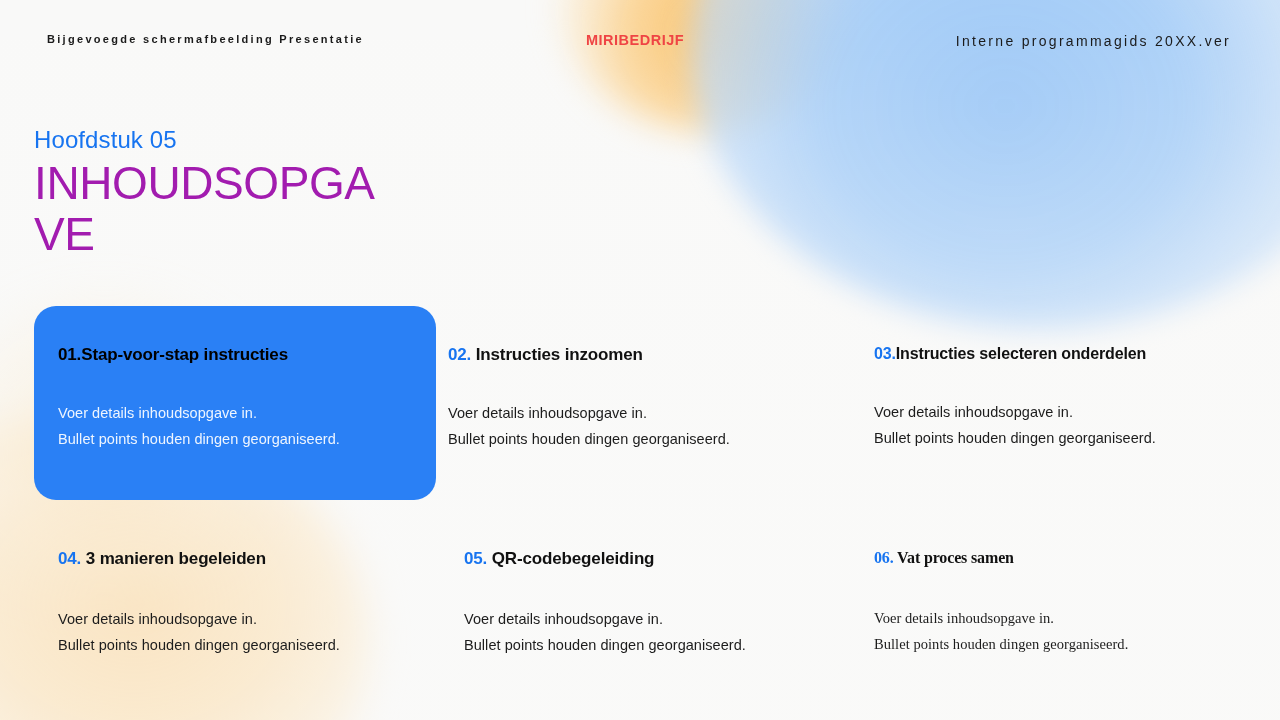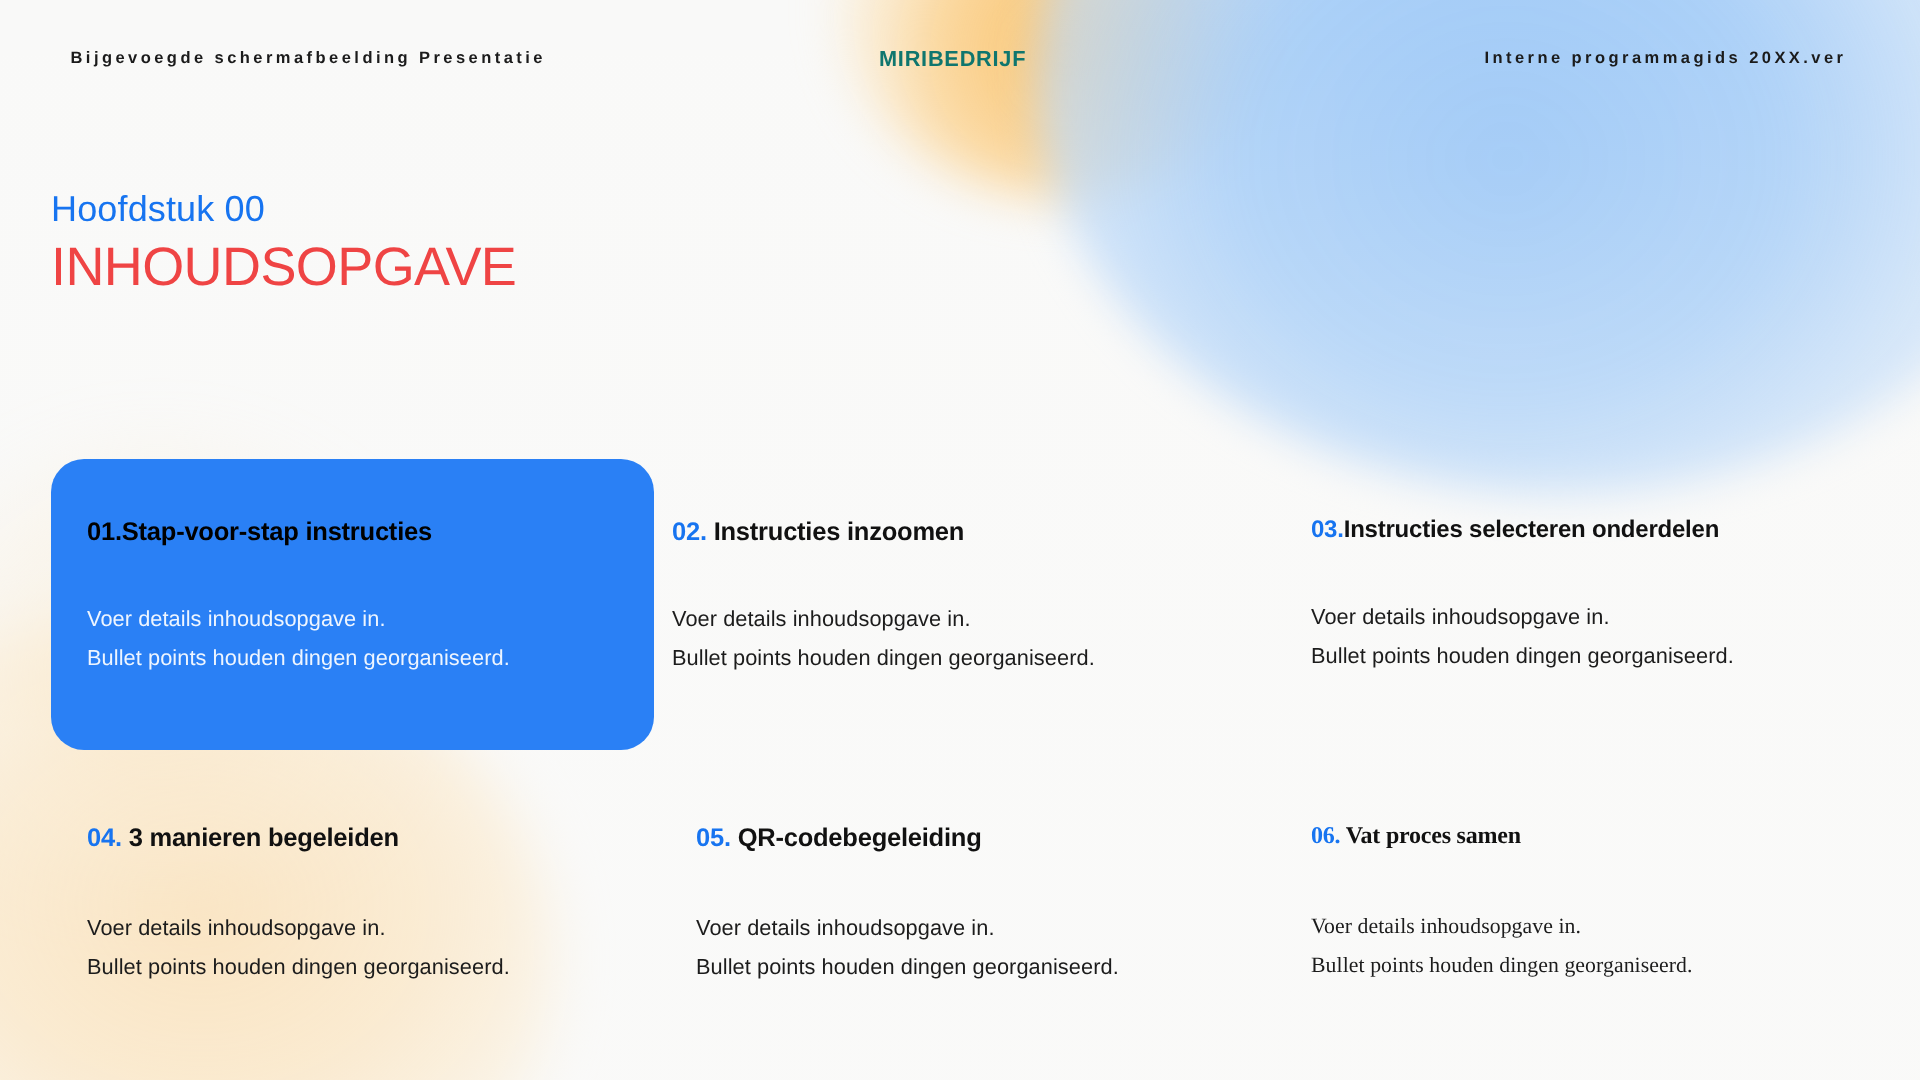--- a/index.html
+++ b/index.html
@@ -115,29 +115,29 @@
     color: #1b1b1b;
     white-space: nowrap;
   }
   .header-center {
     position: absolute;
     left: 586px;
     top: 32px;
     font-size: 14.5px;
     font-weight: bold;
     letter-spacing: 0.5px;
-    color: #0f766e;
+    color: #ef4444;
     white-space: nowrap;
   }
   .header-right {
     position: absolute;
     right: 49px;
     top: 33px;
-    font-size: 11px;
-    font-weight: bold;
+    font-size: 14px;
+    font-weight: normal;
     letter-spacing: 2.3px;
     color: #1b1b1b;
     white-space: nowrap;
   }
 
   
   .title-block {
     position: absolute;
     left: 34px;
     top: 126px;
@@ -145,23 +145,23 @@
     width: 360px;
   }
   .eyebrow {
     font-size: 24px;
     font-weight: normal;
     color: #1774f0;
     line-height: 1.15;
     letter-spacing: 0.1px;
   }
   .main-title {
-    font-size: 36px;
+    font-size: 46px;
     font-weight: normal;
-    color: #ef4444;
+    color: #a21caf;
     line-height: 1.12;
     letter-spacing: -0.4px;
     margin-top: 4px;
     word-break: break-all;
   }
 
   
   .grid {
     position: absolute;
     left: 0;
@@ -247,21 +247,21 @@
     <div class="veil"></div>
   </div>
 
   <div class="header">
     <div class="header-left">Bijgevoegde schermafbeelding Presentatie</div>
     <div class="header-center">MIRIBEDRIJF</div>
     <div class="header-right">Interne programmagids 20XX.ver</div>
   </div>
 
   <div class="title-block">
-    <div class="eyebrow">Hoofdstuk 00</div>
+    <div class="eyebrow">Hoofdstuk 05</div>
     <div class="main-title">INHOUDSOPGAVE</div>
   </div>
 
   <div class="grid">
 
     <div class="row row-1">
 
       <div class="cell cell-c1 cell-highlight">
         <div class="item-title"><span class="item-num">01.</span><span>Stap-voor-stap instructies</span></div>
         <div class="item-body">

